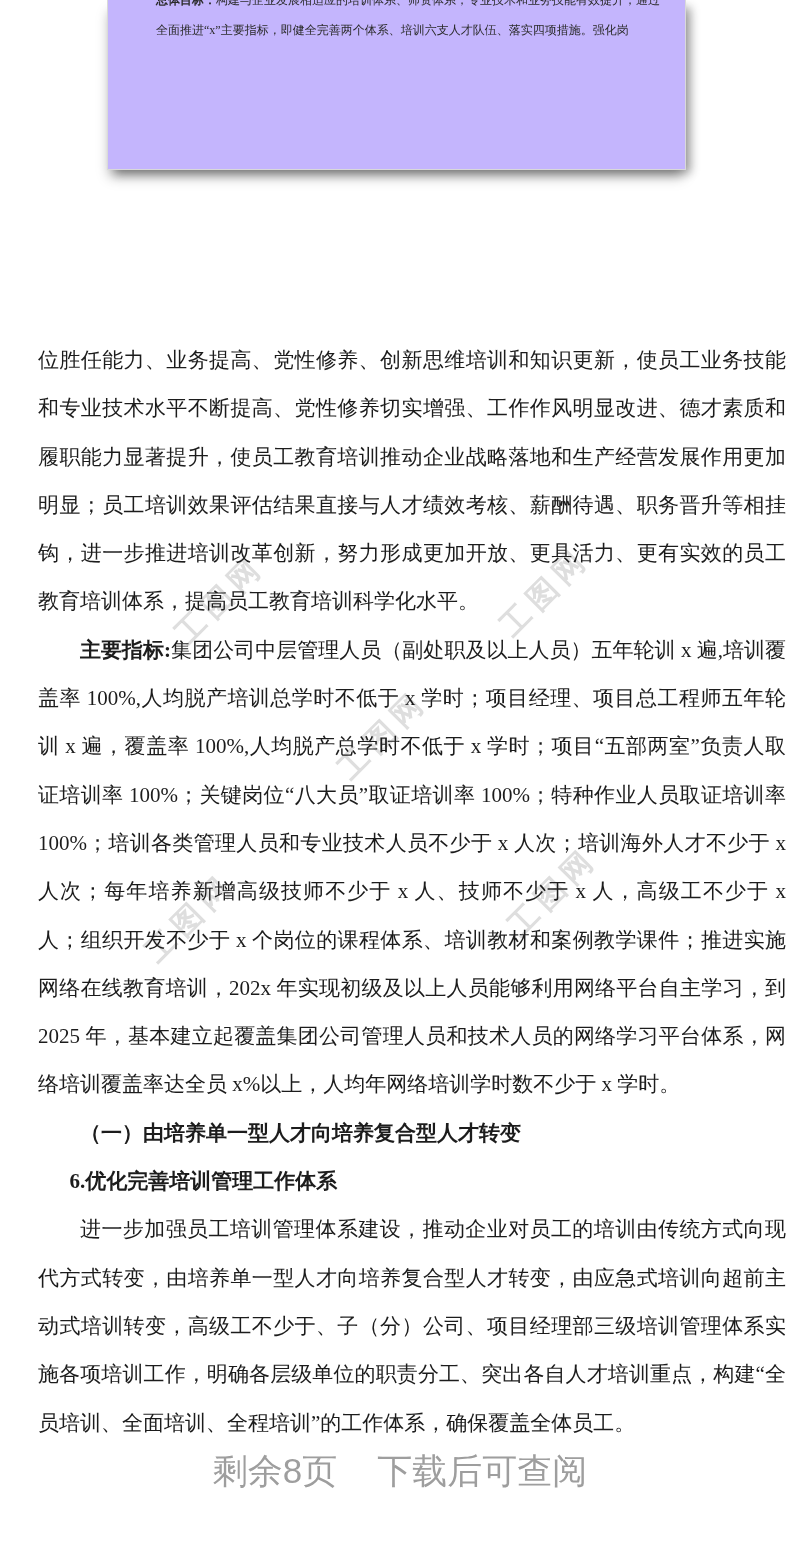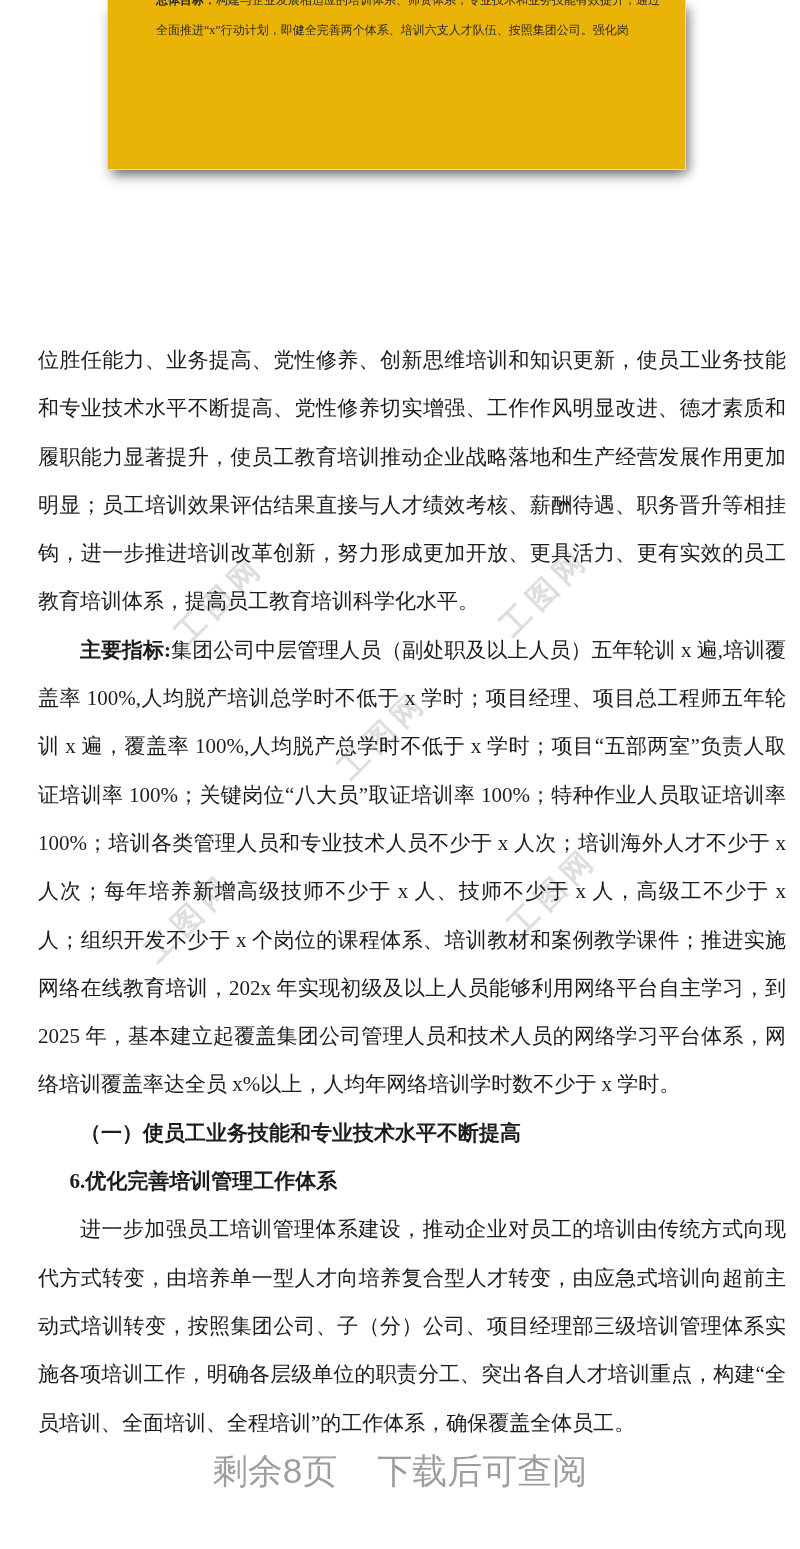--- a/index.html
+++ b/index.html
@@ -9,21 +9,21 @@
     overflow:hidden;
     position:relative;
     font-family:"Liberation Serif","DejaVu Serif",serif;
   }
 
   
   .prev-card {
     position:absolute; left:107px; top:0;
     width:579px; height:170px;
     box-sizing:border-box;
-    background:#eab308;
+    background:#c4b5fd;
     border:1px solid #d9d9d9; border-top:none;
     box-shadow:7px 5px 9px -2px rgba(0,0,0,0.30), 0 9px 12px -3px rgba(0,0,0,0.38);
     overflow:hidden;
     z-index:2;
   }
   .prev-card .cardtext {
     position:absolute; top:-15px; left:48px; right:44px;
     font-size:12px; line-height:30px;
     color:#2b2b2b;
     white-space:nowrap;
@@ -76,27 +76,27 @@
   <span style="left:220px; top:600px;">工图网</span>
   <span style="left:545px; top:592px;">工图网</span>
   <span style="left:383px; top:735px;">工图网</span>
   <span style="left:190px; top:918px;">工图网</span>
   <span style="left:553px; top:892px;">工图网</span>
 </div>
 
 <div class="prev-card">
   <div class="cardtext">
     <div><span class="lead">总体目标：</span><span>构建与企业发展相适应的培训体系、师资体系，专业技术和业务技能有效提升，通过</span></div>
-    <div>全面推进“x”行动计划，即健全完善两个体系、培训六支人才队伍、按照集团公司。强化岗</div>
+    <div>全面推进“x”主要指标，即健全完善两个体系、培训六支人才队伍、落实四项措施。强化岗</div>
   </div>
 </div>
 
 <div class="doc-body">
   <p>位胜任能力、业务提高、党性修养、创新思维培训和知识更新，使员工业务技能和专业技术水平不断提高、党性修养切实增强、工作作风明显改进、德才素质和履职能力显著提升，使员工教育培训推动企业战略落地和生产经营发展作用更加明显；员工培训效果评估结果直接与人才绩效考核、薪酬待遇、职务晋升等相挂钩，进一步推进培训改革创新，努力形成更加开放、更具活力、更有实效的员工教育培训体系，提高员工教育培训科学化水平。</p>
   <p class="ind"><span class="lead">主要指标:</span><span>集团公司中层管理人员（副处职及以上人员）五年轮训 x 遍,培训覆盖率 100%,人均脱产培训总学时不低于 x 学时；项目经理、项目总工程师五年轮训 x 遍，覆盖率 100%,人均脱产总学时不低于 x 学时；项目“五部两室”负责人取证培训率 100%；关键岗位“八大员”取证培训率 100%；特种作业人员取证培训率 100%；培训各类管理人员和专业技术人员不少于 x 人次；培训海外人才不少于 x 人次；每年培养新增高级技师不少于 x 人、技师不少于 x 人，高级工不少于 x 人；组织开发不少于 x 个岗位的课程体系、培训教材和案例教学课件；推进实施网络在线教育培训，202x 年实现初级及以上人员能够利用网络平台自主学习，到 2025 年，基本建立起覆盖集团公司管理人员和技术人员的网络学习平台体系，网络培训覆盖率达全员 x%以上，人均年网络培训学时数不少于 x 学时。</span></p>
-  <div class="ind bold">（一）使员工业务技能和专业技术水平不断提高</div>
+  <div class="ind bold">（一）由培养单一型人才向培养复合型人才转变</div>
   <div class="ind-sm bold">6.优化完善培训管理工作体系</div>
-  <p class="ind">进一步加强员工培训管理体系建设，推动企业对员工的培训由传统方式向现代方式转变，由培养单一型人才向培养复合型人才转变，由应急式培训向超前主动式培训转变，按照集团公司、子（分）公司、项目经理部三级培训管理体系实施各项培训工作，明确各层级单位的职责分工、突出各自人才培训重点，构建“全员培训、全面培训、全程培训”的工作体系，确保覆盖全体员工。</p>
+  <p class="ind">进一步加强员工培训管理体系建设，推动企业对员工的培训由传统方式向现代方式转变，由培养单一型人才向培养复合型人才转变，由应急式培训向超前主动式培训转变，高级工不少于、子（分）公司、项目经理部三级培训管理体系实施各项培训工作，明确各层级单位的职责分工、突出各自人才培训重点，构建“全员培训、全面培训、全程培训”的工作体系，确保覆盖全体员工。</p>
 </div>
 
 <div class="footer-note">
   <span class="remaining">剩余8页</span><span>下载后可查阅</span>
 </div>
 
 </body></html>

